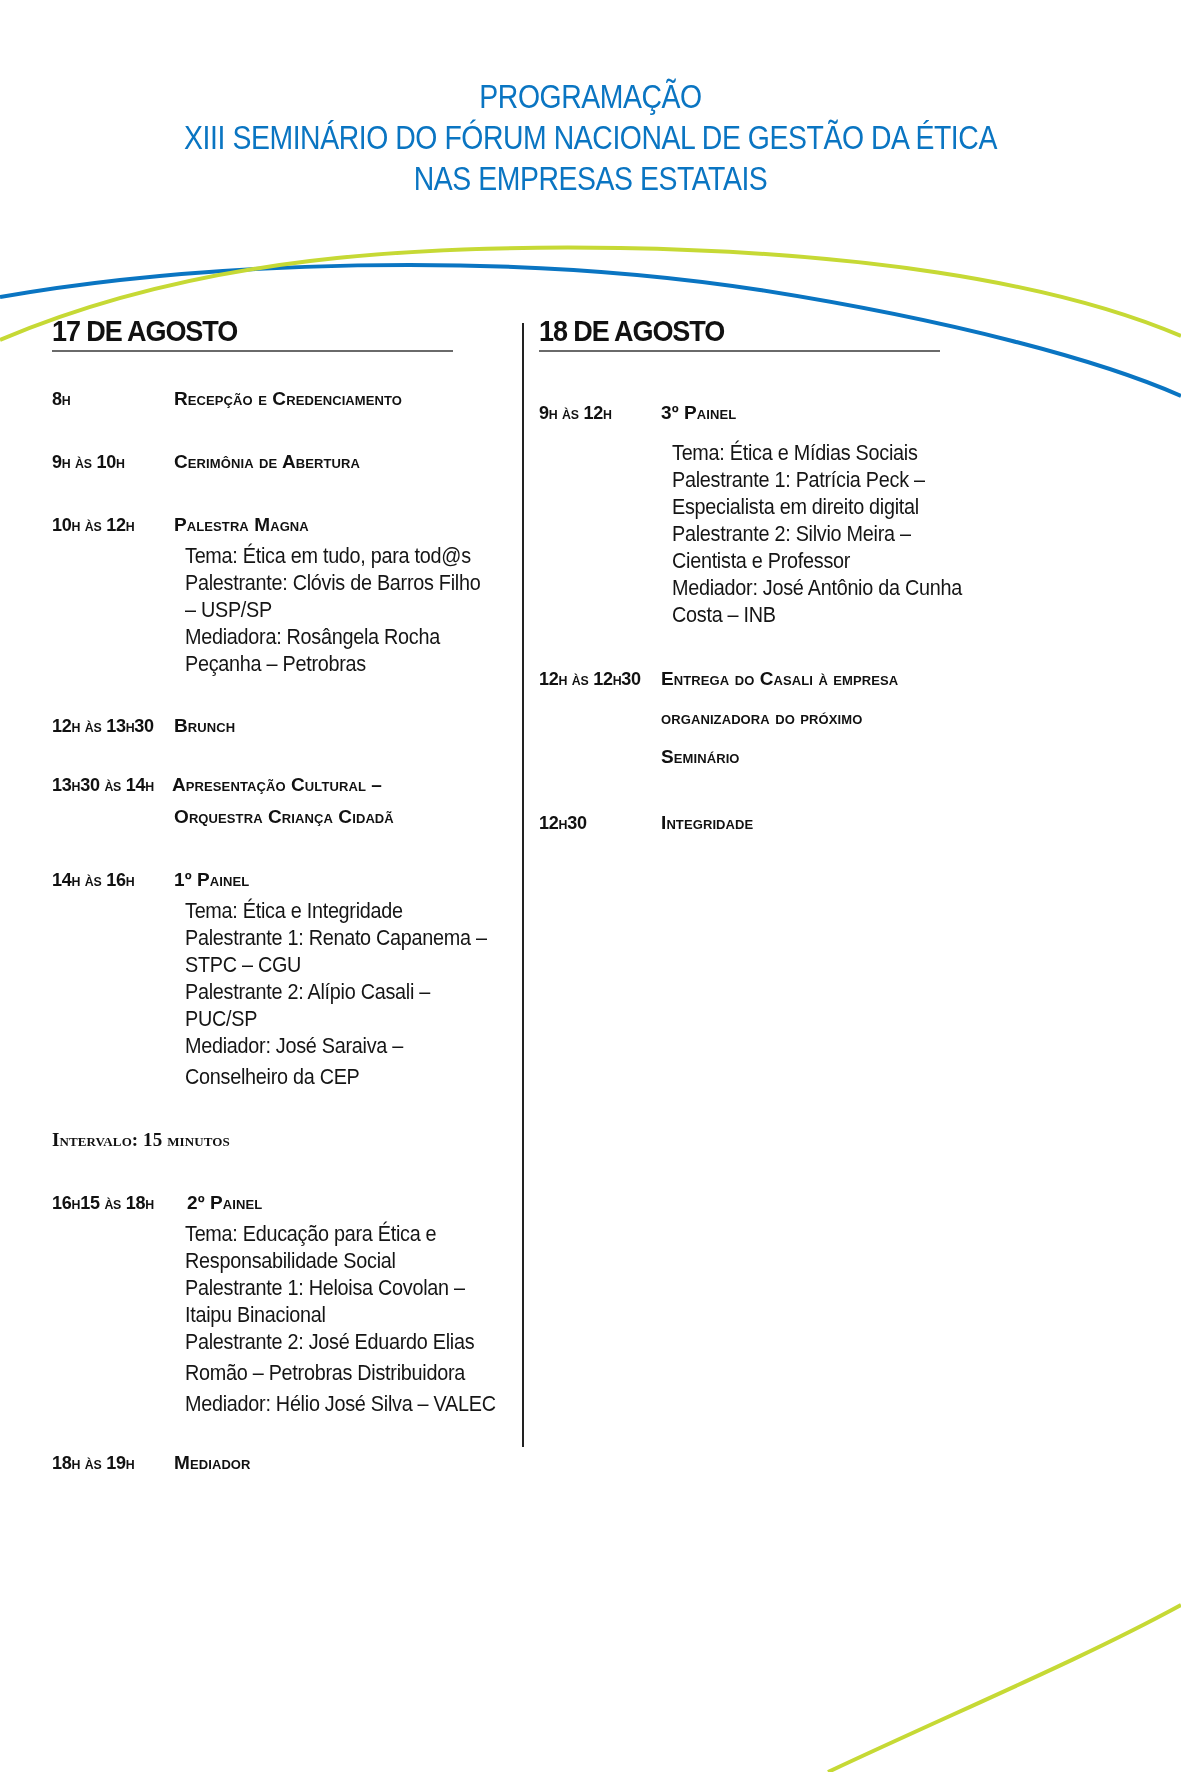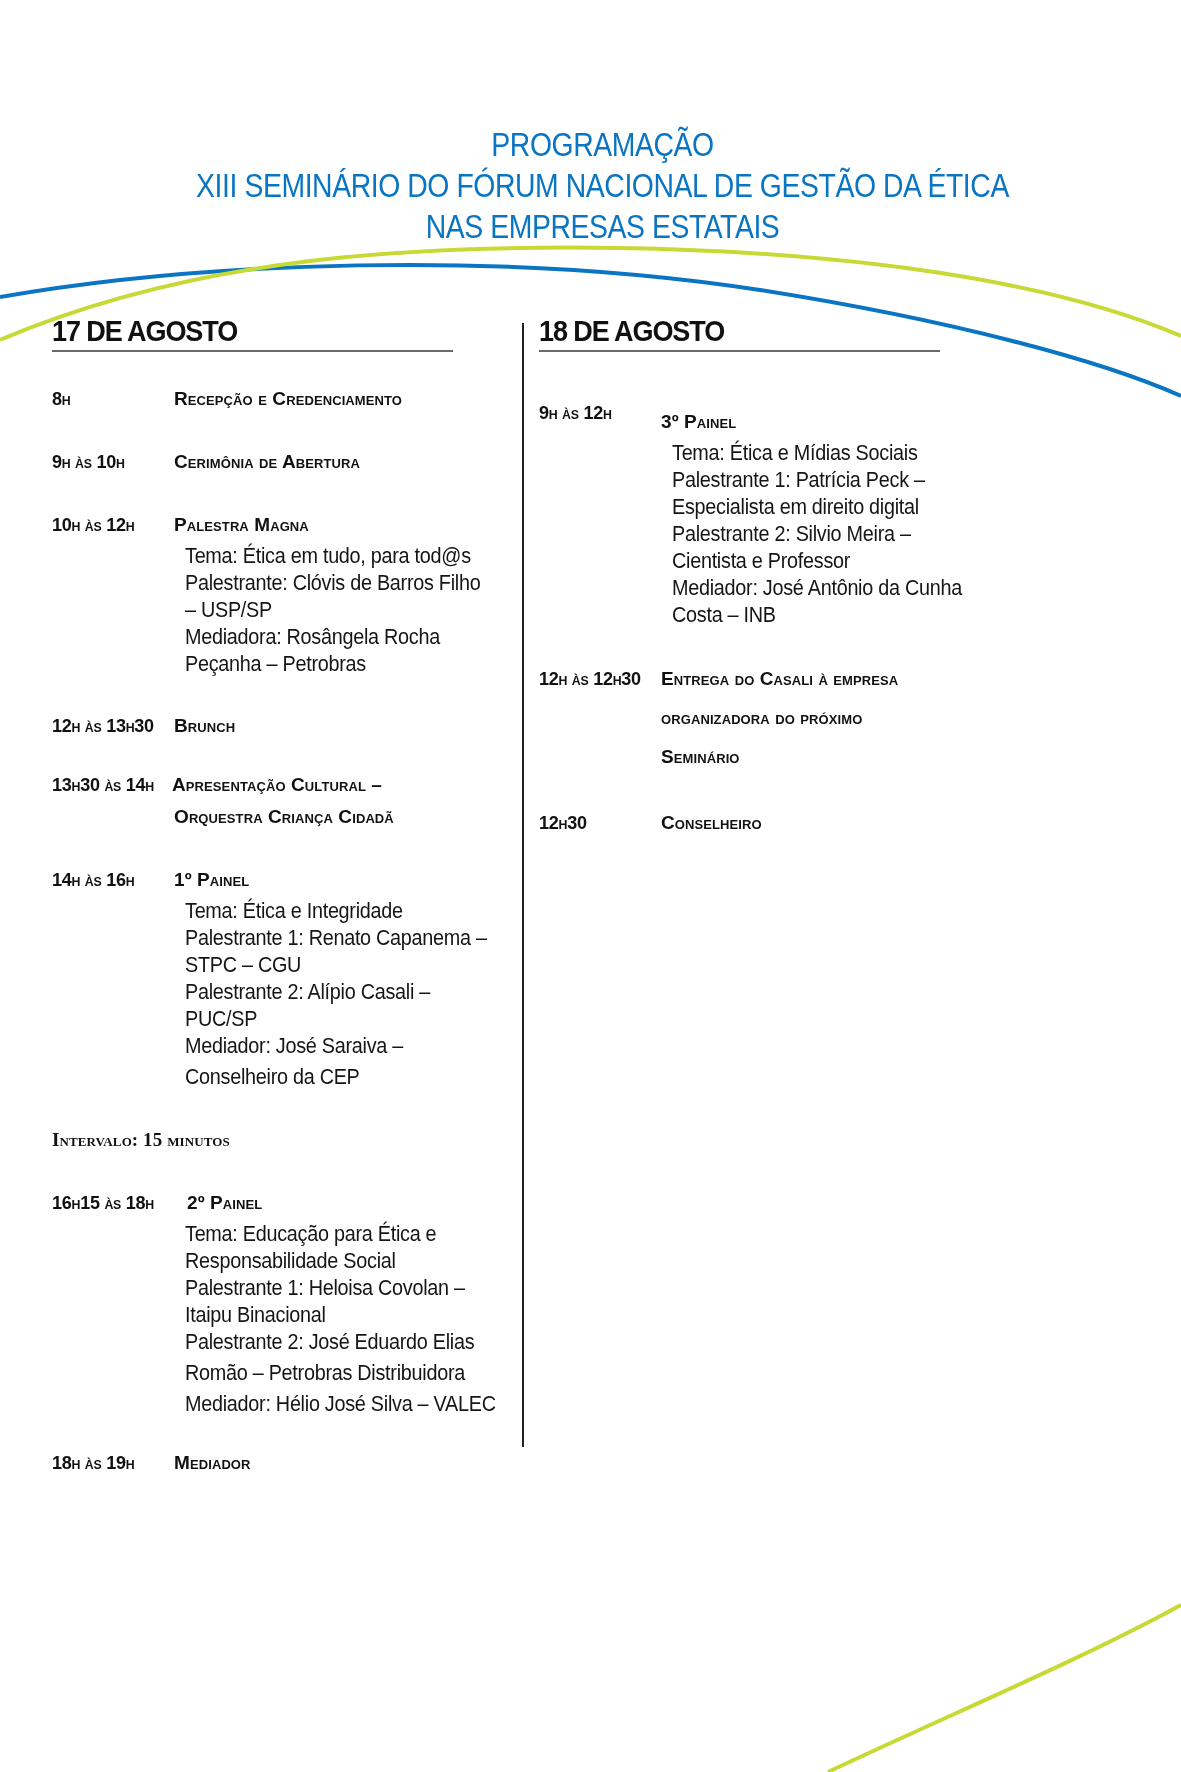--- a/index.html
+++ b/index.html
@@ -2,21 +2,21 @@
 <html><head>
 <meta charset="utf-8">
 <style>
   html, body { margin: 0; padding: 0; background: #ffffff; }
   body { width: 1181px; height: 1772px; position: relative; overflow: hidden;
          font-family: "Liberation Sans", sans-serif; color: #111; }
   .curves { position: absolute; left: 0; top: 0; width: 1181px; height: 1772px; pointer-events: none; }
   .title-block { position: absolute; left: 0; width: 1181px; text-align: center; color: #0a75c2;
                  font-family: "Liberation Sans", sans-serif; font-size: 33px; letter-spacing: -0.5px;
                  transform: scaleX(0.86); transform-origin: center; }
-  .title-line { position: absolute; left: 12px; width: 964px; text-align: center; margin-top: 48px; }
+  .title-line { position: absolute; left: 0; width: 964px; text-align: center; }
   .day-heading { position: absolute; font-family: "Liberation Sans", sans-serif; font-weight: bold;
                  font-size: 30px; letter-spacing: -1.2px; color: #111; transform: scaleX(0.9); transform-origin: left; }
   .rule { position: absolute; height: 2px; background: #6a6a6a; }
   .vsep { position: absolute; width: 2px; background: #222; }
   .time { position: absolute; font-weight: bold; font-size: 19px; font-variant: small-caps; letter-spacing: -0.3px;
           white-space: nowrap; transform: scaleX(0.95); transform-origin: left; }
   .ev { position: absolute; font-weight: bold; font-size: 19px; font-variant: small-caps; letter-spacing: 0.1px;
         white-space: nowrap; }
   .det { position: absolute; font-size: 22px; line-height: 27px; white-space: nowrap; color: #151515;
          transform: scaleX(0.9); transform-origin: left; letter-spacing: -0.3px; }
@@ -94,30 +94,30 @@
   <div style="margin-top:4px;">Mediador: Hélio José Silva – VALEC</div>
 </div>
 
 <div class="time" style="left:52px; top:1452px;">18h às 19h</div>
 <div class="ev" style="left:174px; top:1452px;">Mediador</div>
 
 <div class="day-heading" style="left:539px; top:314px;">18 DE AGOSTO</div>
 <div class="rule" style="left:539px; top:350px; width:401px;"></div>
 
 <div class="time" style="left:539px; top:402px;">9h às 12h</div>
-<div class="ev" style="left:661px; top:402px;margin-top:9px;">3º Painel</div>
+<div class="ev" style="left:661px; top:402px;">3º Painel</div>
 <div class="det" style="left:672px; top:439px;">
   <div>Tema: Ética e Mídias Sociais</div>
   <div>Palestrante 1: Patrícia Peck –</div>
   <div>Especialista em direito digital</div>
   <div>Palestrante 2: Silvio Meira –</div>
   <div>Cientista e Professor</div>
   <div>Mediador: José Antônio da Cunha</div>
   <div>Costa – INB</div>
 </div>
 
 <div class="time" style="left:539px; top:668px;">12h às 12h30</div>
 <div class="ev" style="left:661px; top:668px;">Entrega do Casali à empresa</div>
 <div class="ev" style="left:661px; top:707px;">organizadora do próximo</div>
 <div class="ev" style="left:661px; top:746px;">Seminário</div>
 
 <div class="time" style="left:539px; top:812px;">12h30</div>
-<div class="ev" style="left:661px; top:812px;">Conselheiro</div>
+<div class="ev" style="left:661px; top:812px;">Integridade</div>
 
 </body></html>

